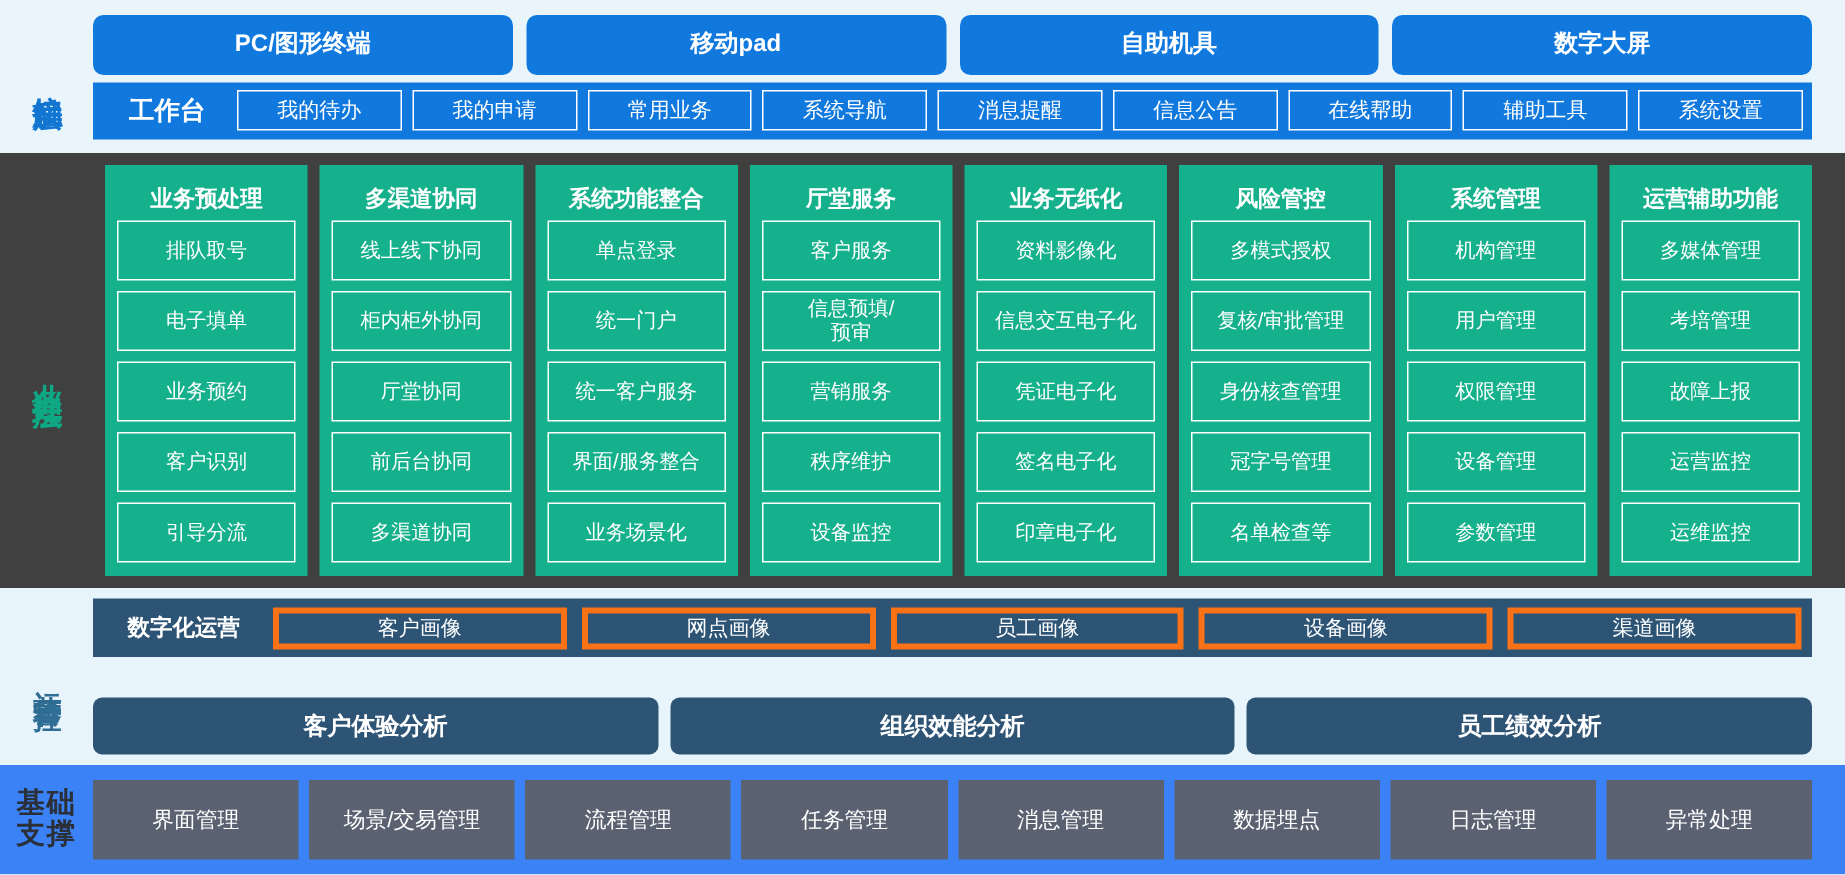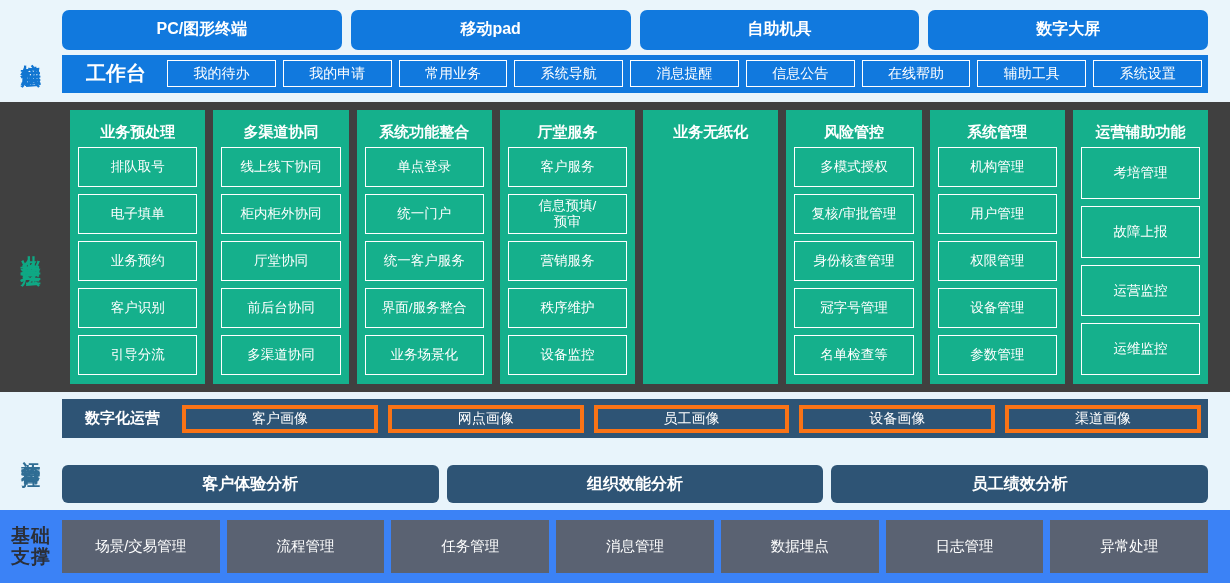--- a/index.html
+++ b/index.html
@@ -44,21 +44,21 @@
     color: #ffffff;
     font-size: 16px; font-weight: bold;
     display: flex; align-items: center; justify-content: center;
   }
   .wb-row {
     height: 38px; background: #1179de;
     display: flex; align-items: center;
     padding: 0 6px; gap: 7px;
   }
   .wb-title {
-    color: #ffffff; font-size: 20px; font-weight: bold;
+    color: #ffffff; font-size: 17px; font-weight: bold;
     padding: 0 14px 0 18px; white-space: nowrap;
   }
   .wb-chip {
     flex: 1 1 0; height: 27px;
     border: 1px solid #ffffff;
     color: #ffffff; font-size: 14px;
     display: flex; align-items: center; justify-content: center;
     white-space: nowrap;
   }
 
@@ -212,20 +212,27 @@
           <div class="biz-item">信息预填/
 预审</div>
           <div class="biz-item">营销服务</div>
           <div class="biz-item">秩序维护</div>
           <div class="biz-item">设备监控</div>
         </div>
       </div>
 
       <div class="biz-col">
         <div class="biz-col-title">业务无纸化</div>
+        <div class="biz-items">
+          <div class="biz-item">资料影像化</div>
+          <div class="biz-item">信息交互电子化</div>
+          <div class="biz-item">凭证电子化</div>
+          <div class="biz-item">签名电子化</div>
+          <div class="biz-item">印章电子化</div>
+        </div>
       </div>
 
       <div class="biz-col">
         <div class="biz-col-title">风险管控</div>
         <div class="biz-items">
           <div class="biz-item">多模式授权</div>
           <div class="biz-item">复核/审批管理</div>
           <div class="biz-item">身份核查管理</div>
           <div class="biz-item">冠字号管理</div>
           <div class="biz-item">名单检查等</div>
@@ -239,20 +246,21 @@
           <div class="biz-item">用户管理</div>
           <div class="biz-item">权限管理</div>
           <div class="biz-item">设备管理</div>
           <div class="biz-item">参数管理</div>
         </div>
       </div>
 
       <div class="biz-col">
         <div class="biz-col-title">运营辅助功能</div>
         <div class="biz-items">
+          <div class="biz-item">多媒体管理</div>
           <div class="biz-item">考培管理</div>
           <div class="biz-item">故障上报</div>
           <div class="biz-item">运营监控</div>
           <div class="biz-item">运维监控</div>
         </div>
       </div>
 
     </div>
   </section>
 
@@ -276,20 +284,21 @@
       </div>
     </div>
   </section>
 
   <section class="layer layer-base">
     <div class="layer-label">
       <span class="vtxt">基础
 支撑</span>
     </div>
     <div class="layer-body">
+      <div class="base-chip">界面管理</div>
       <div class="base-chip">场景/交易管理</div>
       <div class="base-chip">流程管理</div>
       <div class="base-chip">任务管理</div>
       <div class="base-chip">消息管理</div>
       <div class="base-chip">数据埋点</div>
       <div class="base-chip">日志管理</div>
       <div class="base-chip">异常处理</div>
     </div>
   </section>
 

